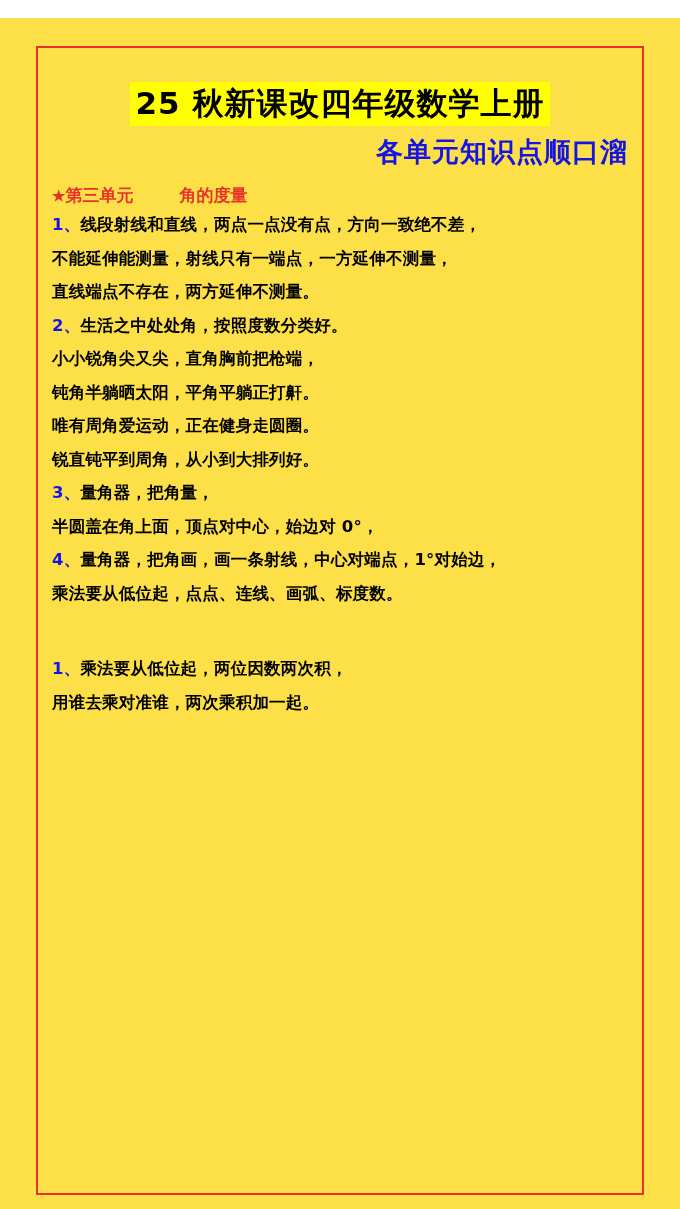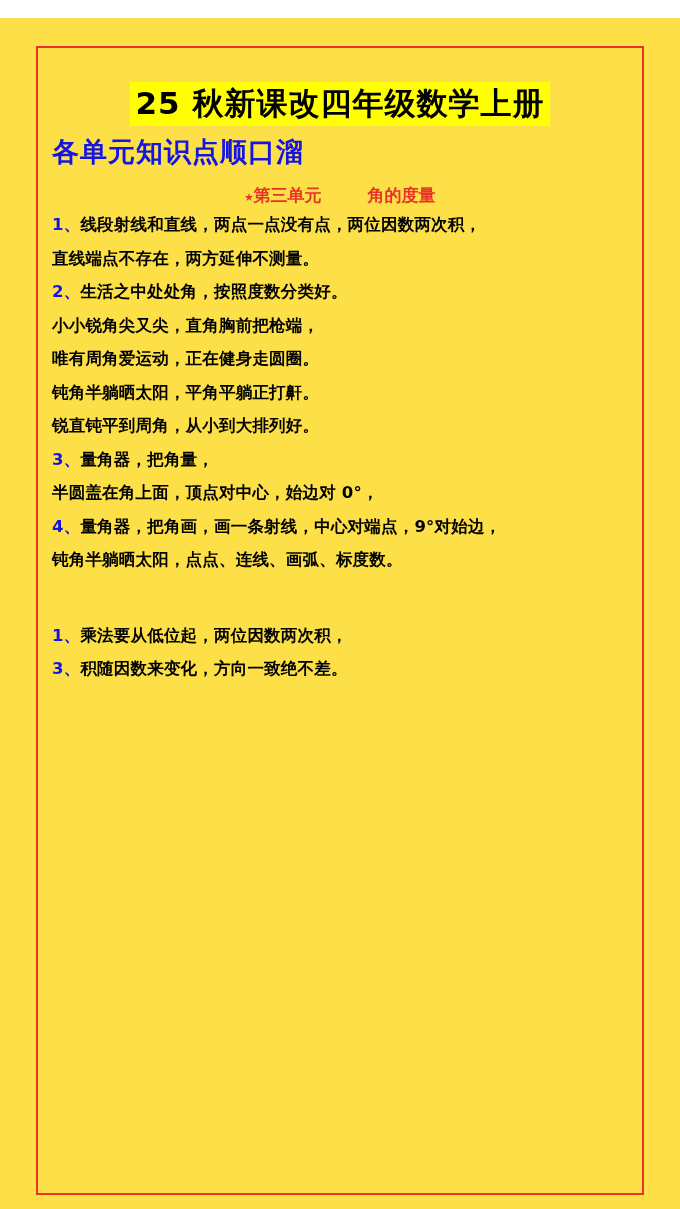--- a/index.html
+++ b/index.html
@@ -43,35 +43,35 @@
     display: inline-block;
     background: #ffff00;
     color: #000000;
     font-size: 31px;
     font-weight: bold;
     letter-spacing: 1px;
     padding: 1px 6px;
     font-family: "DejaVu Sans", sans-serif;
   }
   .title-sub {
-    text-align: left;
+    text-align: right;
     color: #1414e6;
     font-size: 27px;
     font-weight: bold;
     margin: 8px 0 14px 0;
     letter-spacing: 1px;
     font-family: "DejaVu Serif", serif;
   }
   .section-head {
-    text-align: center;
+    text-align: left;
     color: #e8332a;
     font-size: 17px;
     font-weight: bold;
     margin: 14px 0 10px 0;
-    font-family: Liberation Mono, monospace;
+    font-family: Liberation Serif, serif;
   }
   .section-head .star {
     color: #e8332a;
     font-size: 15px;
   }
   .section-head .gap {
     display: inline-block;
     width: 46px;
   }
   .line {
@@ -101,32 +101,33 @@
 
     <div class="title-main">
       <span>25 秋新课改四年级数学上册</span>
     </div>
     <div class="title-sub">各单元知识点顺口溜</div>
 
     <div class="section-head">
       <span class="star">★</span><span>第三单元</span><span class="gap"></span><span>角的度量</span>
     </div>
 
-    <p class="line"><span class="num">1、</span><span>线段射线和直线，两点一点没有点，两位因数两次积，</span></p>
+    <p class="line"><span class="num">1、</span><span>线段射线和直线，两点一点没有点，方向一致绝不差，</span></p>
+    <p class="line"><span class="num"></span><span>不能延伸能测量，射线只有一端点，一方延伸不测量，</span></p>
     <p class="line"><span class="num"></span><span>直线端点不存在，两方延伸不测量。</span></p>
     <p class="line"><span class="num">2、</span><span>生活之中处处角，按照度数分类好。</span></p>
     <p class="line"><span class="num"></span><span>小小锐角尖又尖，直角胸前把枪端，</span></p>
+    <p class="line"><span class="num"></span><span>钝角半躺晒太阳，平角平躺正打鼾。</span></p>
     <p class="line"><span class="num"></span><span>唯有周角爱运动，正在健身走圆圈。</span></p>
-    <p class="line"><span class="num"></span><span>钝角半躺晒太阳，平角平躺正打鼾。</span></p>
     <p class="line"><span class="num"></span><span>锐直钝平到周角，从小到大排列好。</span></p>
     <p class="line"><span class="num">3、</span><span>量角器，把角量，</span></p>
     <p class="line"><span class="num"></span><span>半圆盖在角上面，顶点对中心，始边对 0°，</span></p>
-    <p class="line"><span class="num">4、</span><span>量角器，把角画，画一条射线，中心对端点，9°对始边，</span></p>
-    <p class="line"><span class="num"></span><span>钝角半躺晒太阳，点点、连线、画弧、标度数。</span></p>
+    <p class="line"><span class="num">4、</span><span>量角器，把角画，画一条射线，中心对端点，1°对始边，</span></p>
+    <p class="line"><span class="num"></span><span>乘法要从低位起，点点、连线、画弧、标度数。</span></p>
 
     <div class="spacer-block"></div>
 
 
     <p class="line"><span class="num">1、</span><span>乘法要从低位起，两位因数两次积，</span></p>
-    <p class="line"><span class="num">3、</span><span>积随因数来变化，方向一致绝不差。</span></p>
+    <p class="line"><span class="num"></span><span>用谁去乘对准谁，两次乘积加一起。</span></p>
 
   </div>
 </div>
 
 </body></html>

